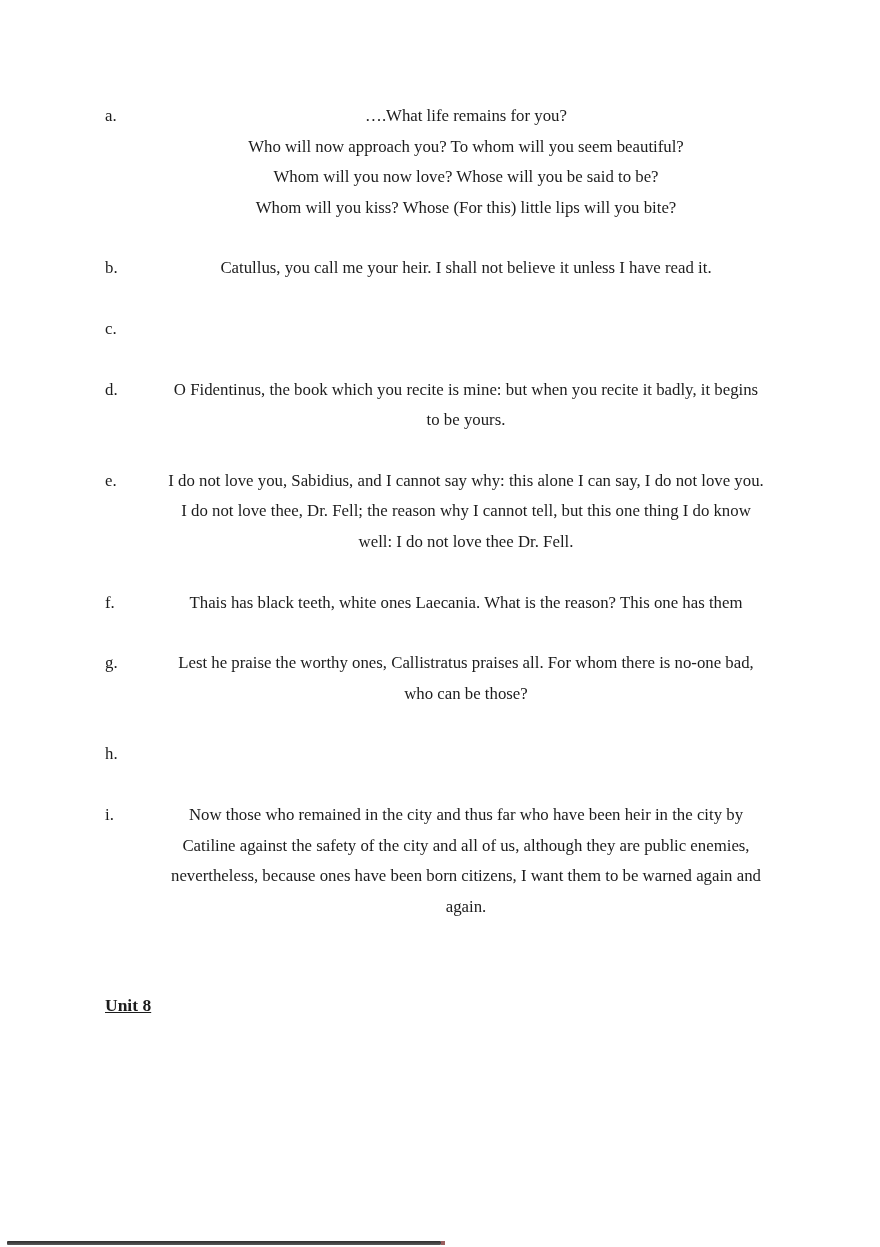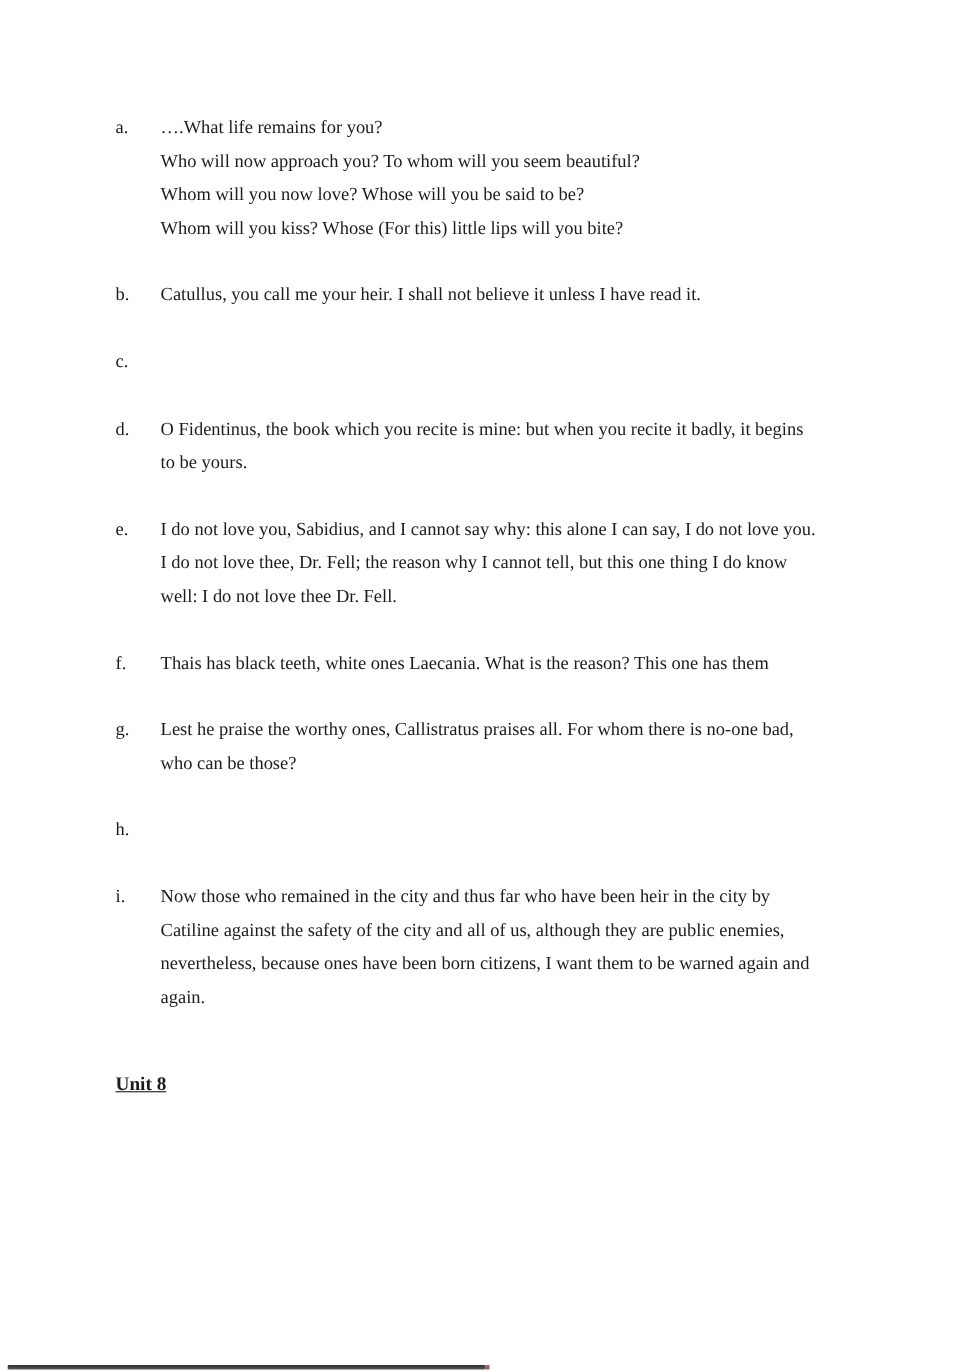--- a/index.html
+++ b/index.html
@@ -28,23 +28,24 @@
     font-size: 16.8px;
     line-height: 30.6px;
   }
   .item-text {
     width: 640px;
   }
   .text-line {
     font-size: 16.8px;
     line-height: 30.6px;
     white-space: nowrap;
+    text-align: center;
   }
   .unit-heading {
-    margin-top: 48px;
+    margin-top: 68px;
     font-size: 17.5px;
     font-weight: bold;
     text-decoration: underline;
     line-height: 30.6px;
   }
   .scan-artifact-line {
     position: absolute;
     left: 7px;
     top: 1241px;
     width: 434px;

